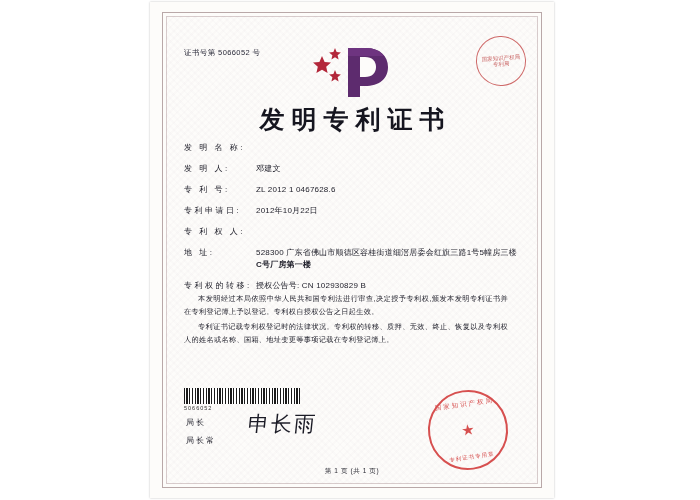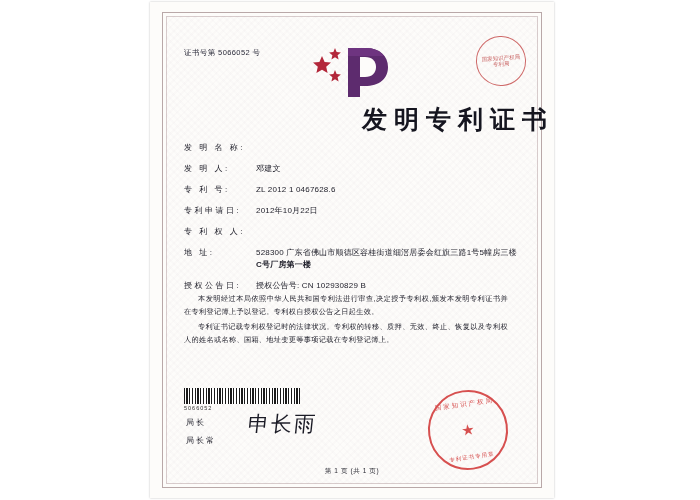--- a/index.html
+++ b/index.html
@@ -92,21 +92,21 @@
     left: 50%;
     top: 40px;
     transform: translateX(-50%);
     width: 96px;
     height: 58px;
   }
   .doc-title {
     position: absolute;
     left: 0; right: 0;
     top: 101px;
-    text-align: right;
+    text-align: center;
     font-family: "DejaVu Serif", serif;
     font-size: 25px;
     font-weight: bold;
     letter-spacing: 7px;
     color: #15151f;
     text-indent: 7px;
   }
   
   .fields {
     position: absolute;
@@ -281,21 +281,21 @@
         <div class="field-label">专 利 权 人:</div>
       </div>
       <div class="field-row">
         <div class="field-label">地 址:</div>
         <div class="field-value">
           <span>528300 广东省佛山市顺德区容桂街道细滘居委会红旗三路1号5幢房三楼</span>
           <span class="line2">C号厂房第一楼</span>
         </div>
       </div>
       <div class="field-row">
-        <div class="field-label">授权公告日:</div>
+        <div class="field-label">专利权的转移:</div>
         <div class="field-value" style="flex:0 0 auto;">授权公告号: CN 102930829 B</div>
       </div>
     </div>
 
     <div class="body-text">
       <p>本发明经过本局依照中华人民共和国专利法进行审查,决定授予专利权,颁发本发明专利证书并在专利登记簿上予以登记。专利权自授权公告之日起生效。</p>
       <p>专利证书记载专利权登记时的法律状况。专利权的转移、质押、无效、终止、恢复以及专利权人的姓名或名称、国籍、地址变更等事项记载在专利登记簿上。</p>
     </div>
 
     <div class="barcode"></div>

